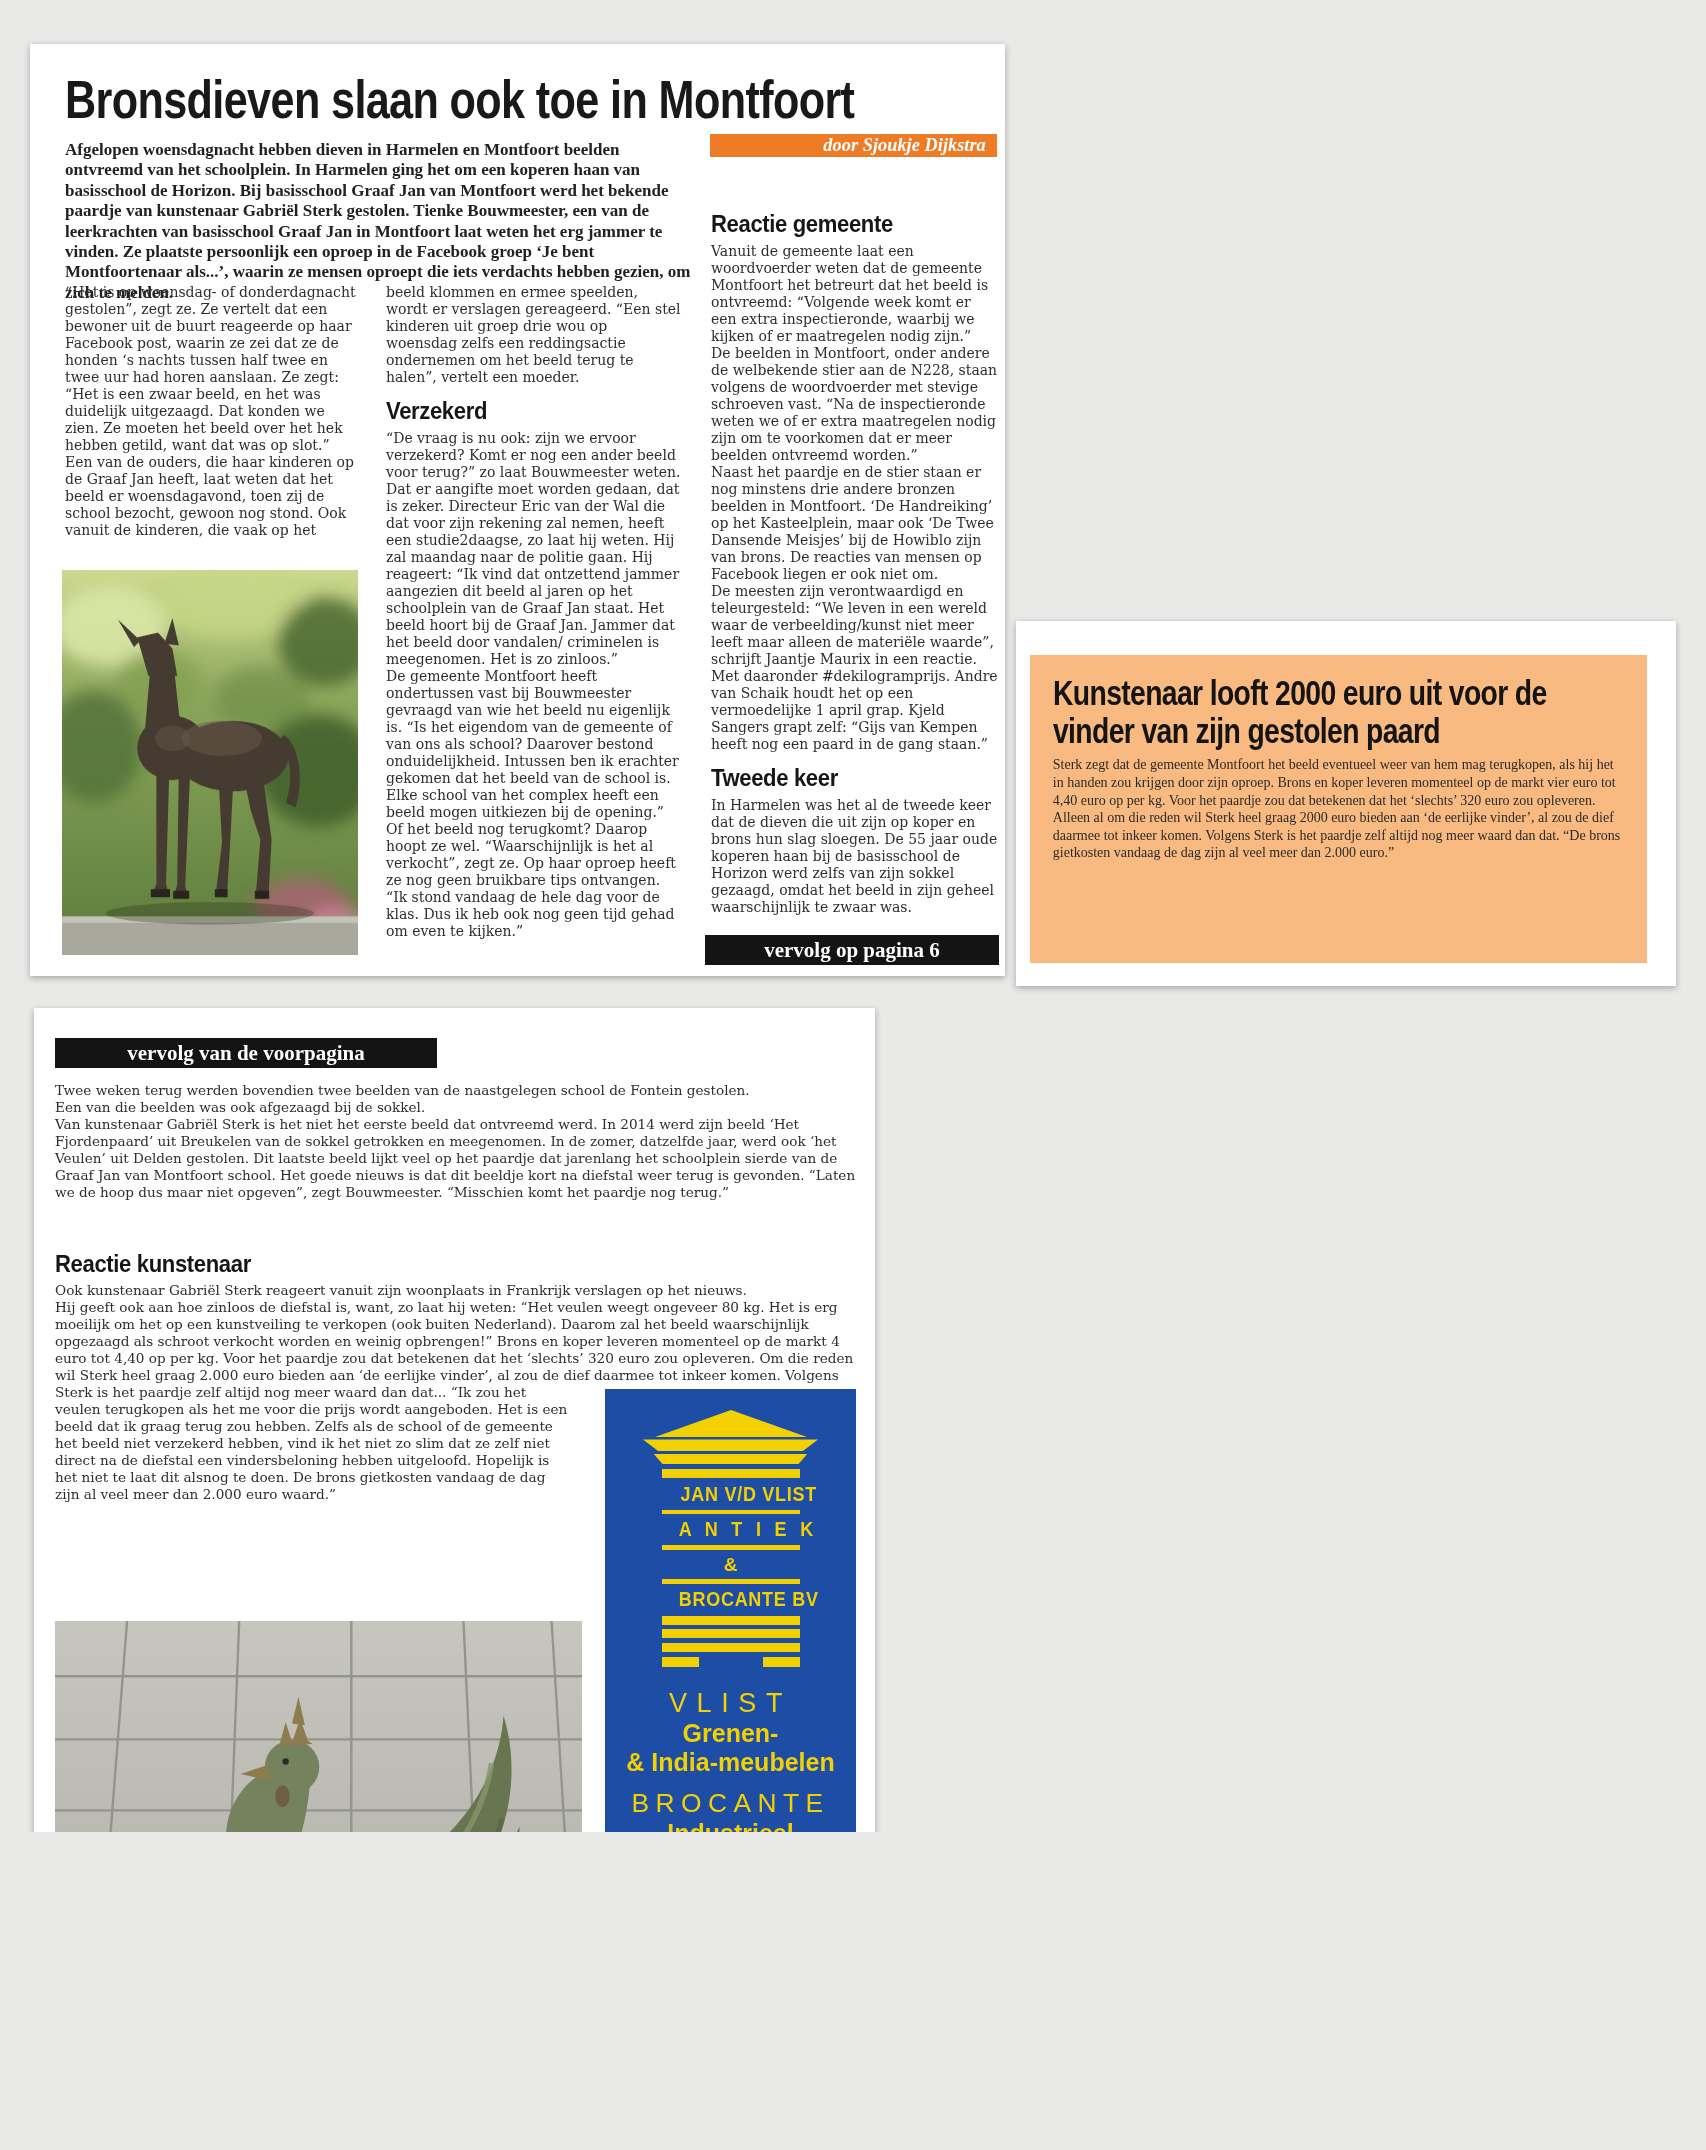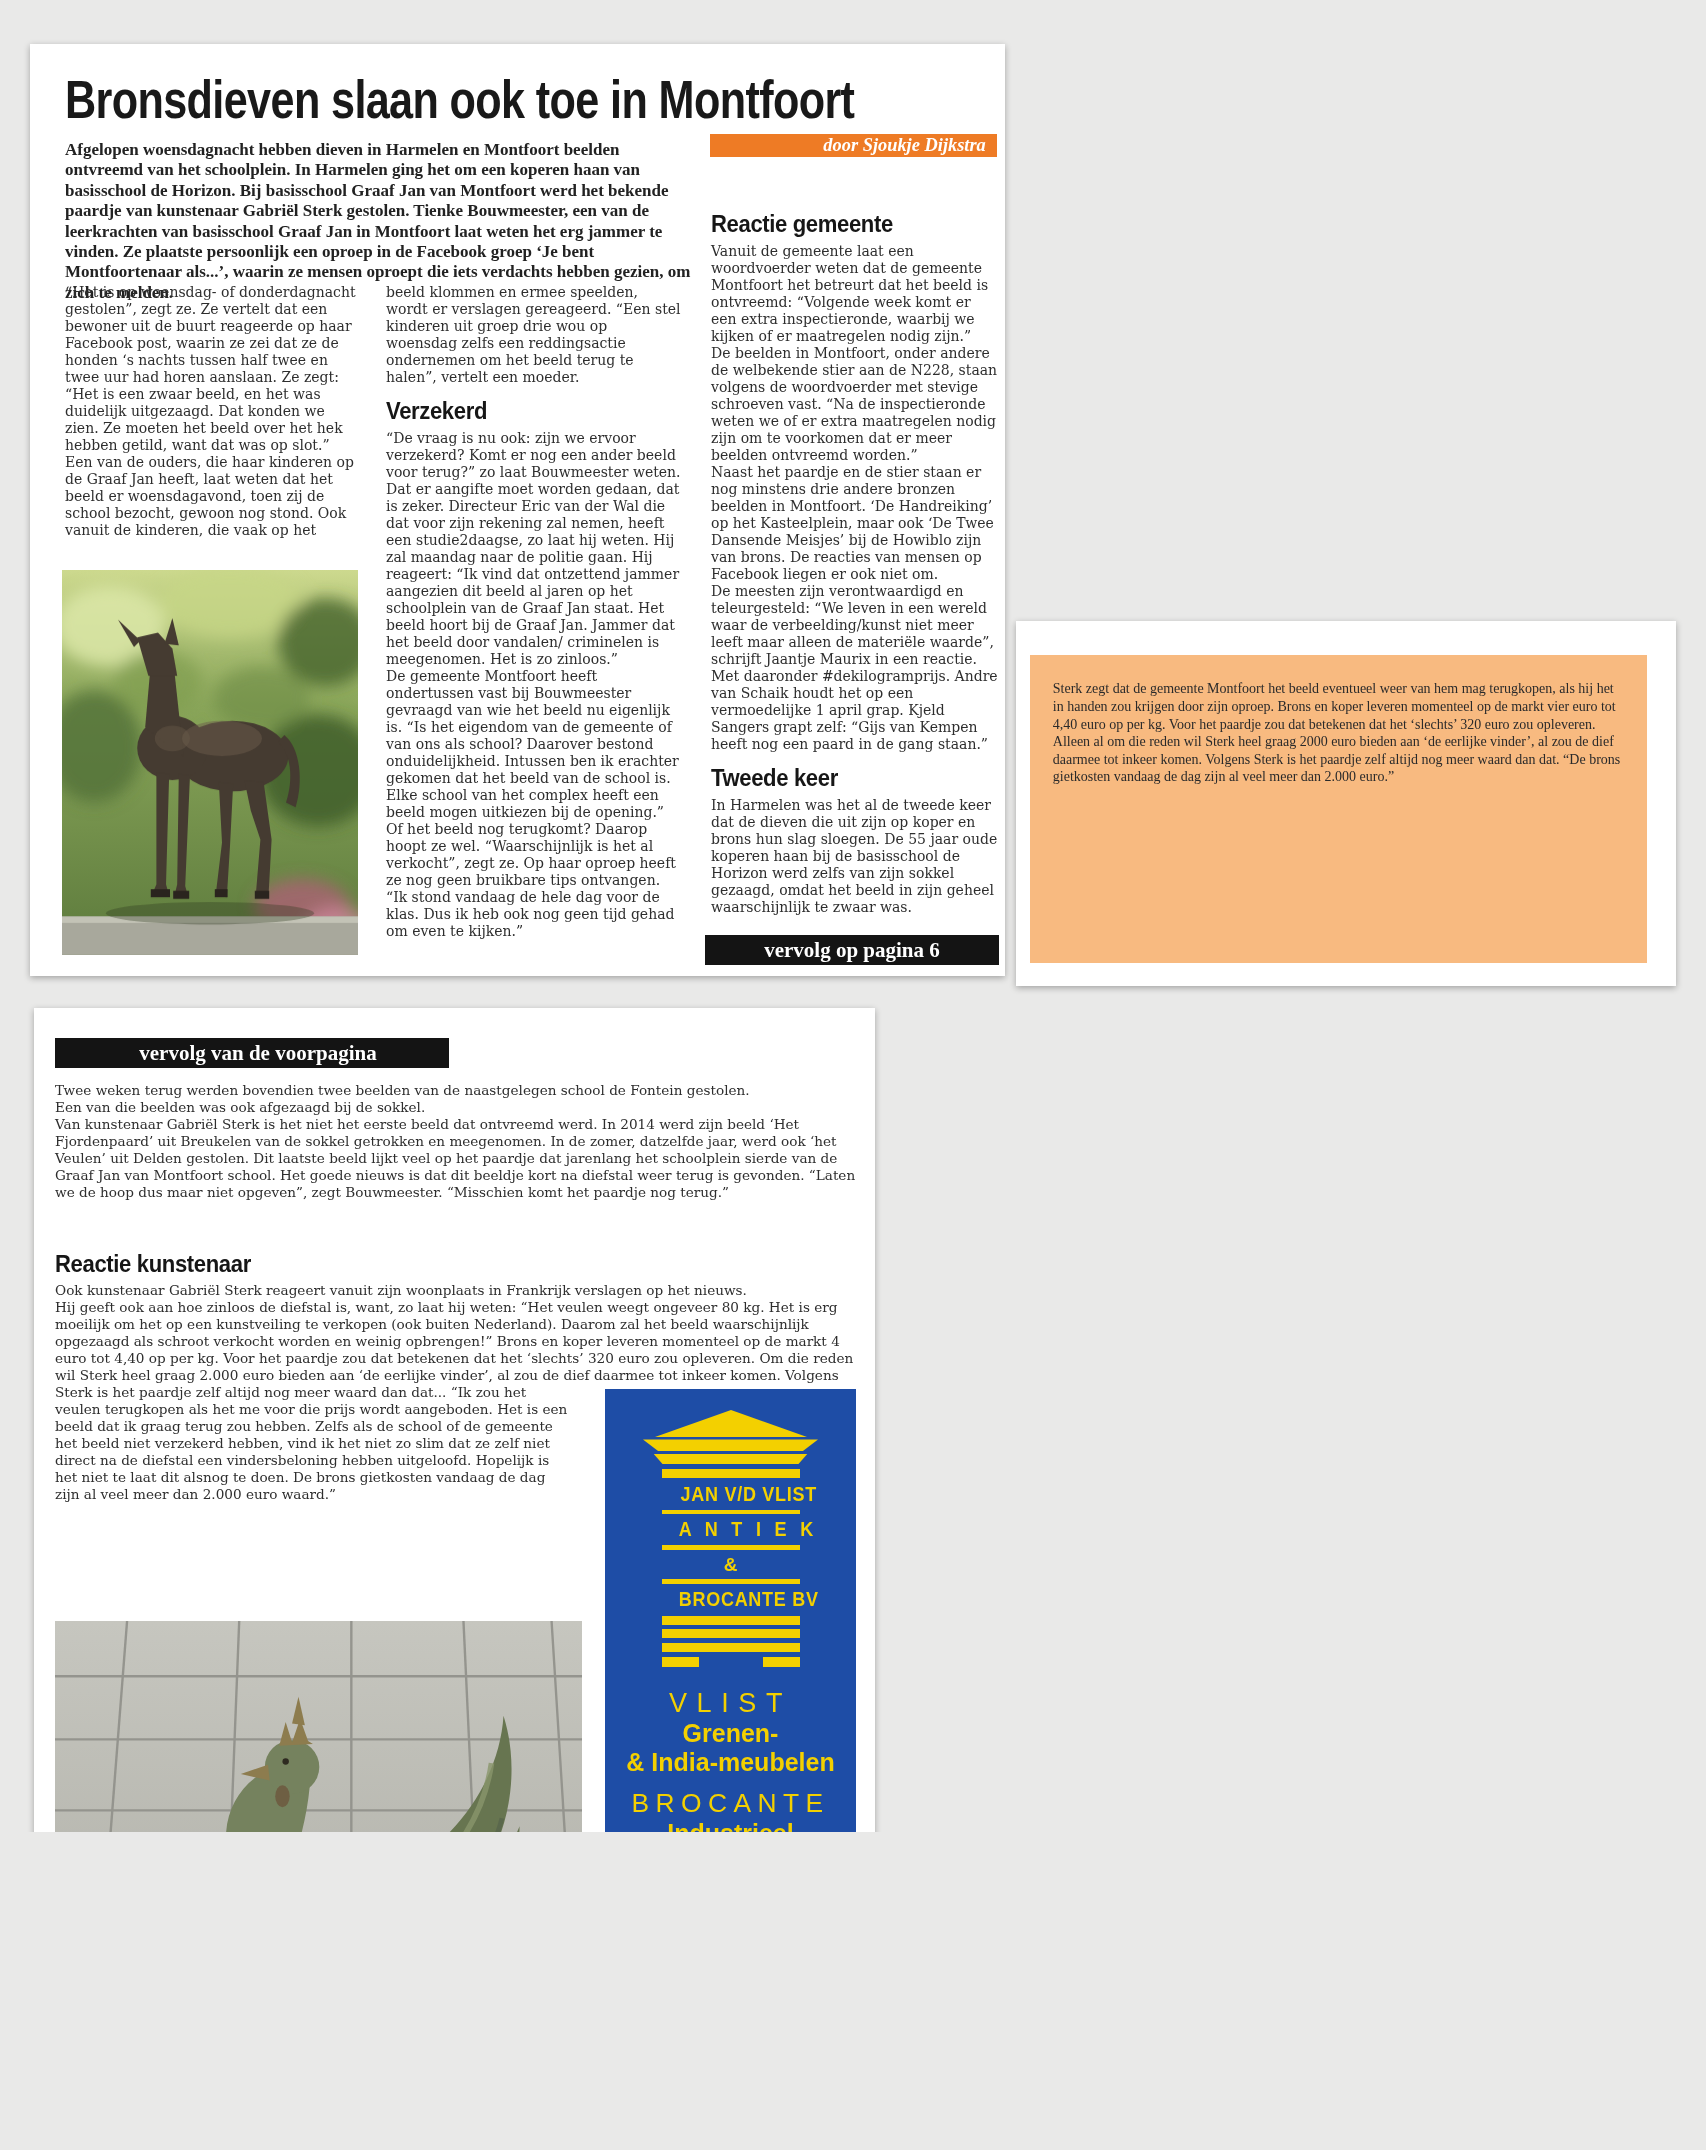--- a/index.html
+++ b/index.html
@@ -24,21 +24,21 @@
   #col3{left:681px;top:166px;width:288px;}
   .body{margin:0;font-size:14px;line-height:17px;white-space:pre-line;}
   #page2 .body{font-size:13.6px;line-height:17px;}
   h2.sect{margin:11.2px 0 4.8px 0;font-family:"Liberation Sans",sans-serif;font-weight:700;font-size:24px;
      color:#161616;letter-spacing:-0.4px;}
   h2.sect .cond{transform:scaleX(.92);}
   #col3 h2.sect:first-child{margin-top:0;}
   .blackbar{background:#141414;color:#fff;display:flex;align-items:center;justify-content:center;
      font-family:"Liberation Serif",serif;font-weight:700;font-size:21px;}
   #continued1{position:absolute;left:675px;top:891px;width:294px;height:30px;}
-  #continued2{position:absolute;left:21px;top:30px;width:382px;height:30px;padding-left:12px;}
+  #continued2{position:absolute;left:21px;top:30px;width:382px;height:30px;}
 
   .photo{position:absolute;overflow:hidden;}
   #horse-photo{left:32px;top:526px;width:296px;height:385px;}
   #rooster-photo{left:21px;top:613px;width:527px;height:513px;}
   .photo svg{display:block;width:100%;height:100%;}
 
   
   .orangebox{position:absolute;left:14.4px;top:34px;width:617px;height:308px;background:var(--panel-orange,#f8ba80);
      box-sizing:border-box;padding:19px 22.4px;}
   .panel-title{margin:0;font-family:"Liberation Sans",sans-serif;font-weight:700;font-size:35px;color:#141414;}
@@ -161,20 +161,23 @@
       <p class="body">In Harmelen was het al de tweede keer dat de dieven die uit zijn op koper en brons hun slag sloegen. De 55 jaar oude koperen haan bij de basisschool de Horizon werd zelfs van zijn sokkel gezaagd, omdat het beeld in zijn geheel waarschijnlijk te zwaar was.</p>
     </div>
 
     <div class="blackbar" id="continued1">
       <span>vervolg op pagina 6</span>
     </div>
   </section>
 
   <section class="page" id="panelback">
     <div class="orangebox">
+      <h2 class="panel-title">
+          <span>Kunstenaar looft 2000 euro uit voor de vinder van zijn gestolen paard</span>
+        </h2>
       <p class="panel-body">Sterk zegt dat de gemeente Montfoort het beeld eventueel weer van hem mag terugkopen, als hij het in handen zou krijgen door zijn oproep. Brons en koper leveren momenteel op de markt vier euro tot 4,40 euro op per kg. Voor het paardje zou dat betekenen dat het ‘slechts’ 320 euro zou opleveren. Alleen al om die reden wil Sterk heel graag 2000 euro bieden aan ‘de eerlijke vinder’, al zou de dief daarmee tot inkeer komen. Volgens Sterk is het paardje zelf altijd nog meer waard dan dat. “De brons gietkosten vandaag de dag zijn al veel meer dan 2.000 euro.”</p>
     </div>
   </section>
 
   <section class="page" id="page2">
     <div class="blackbar" id="continued2">
       <span>vervolg van de voorpagina</span>
     </div>
 
     <p class="body" id="p2-p1">Twee weken terug werden bovendien twee beelden van de naastgelegen school de Fontein gestolen.

